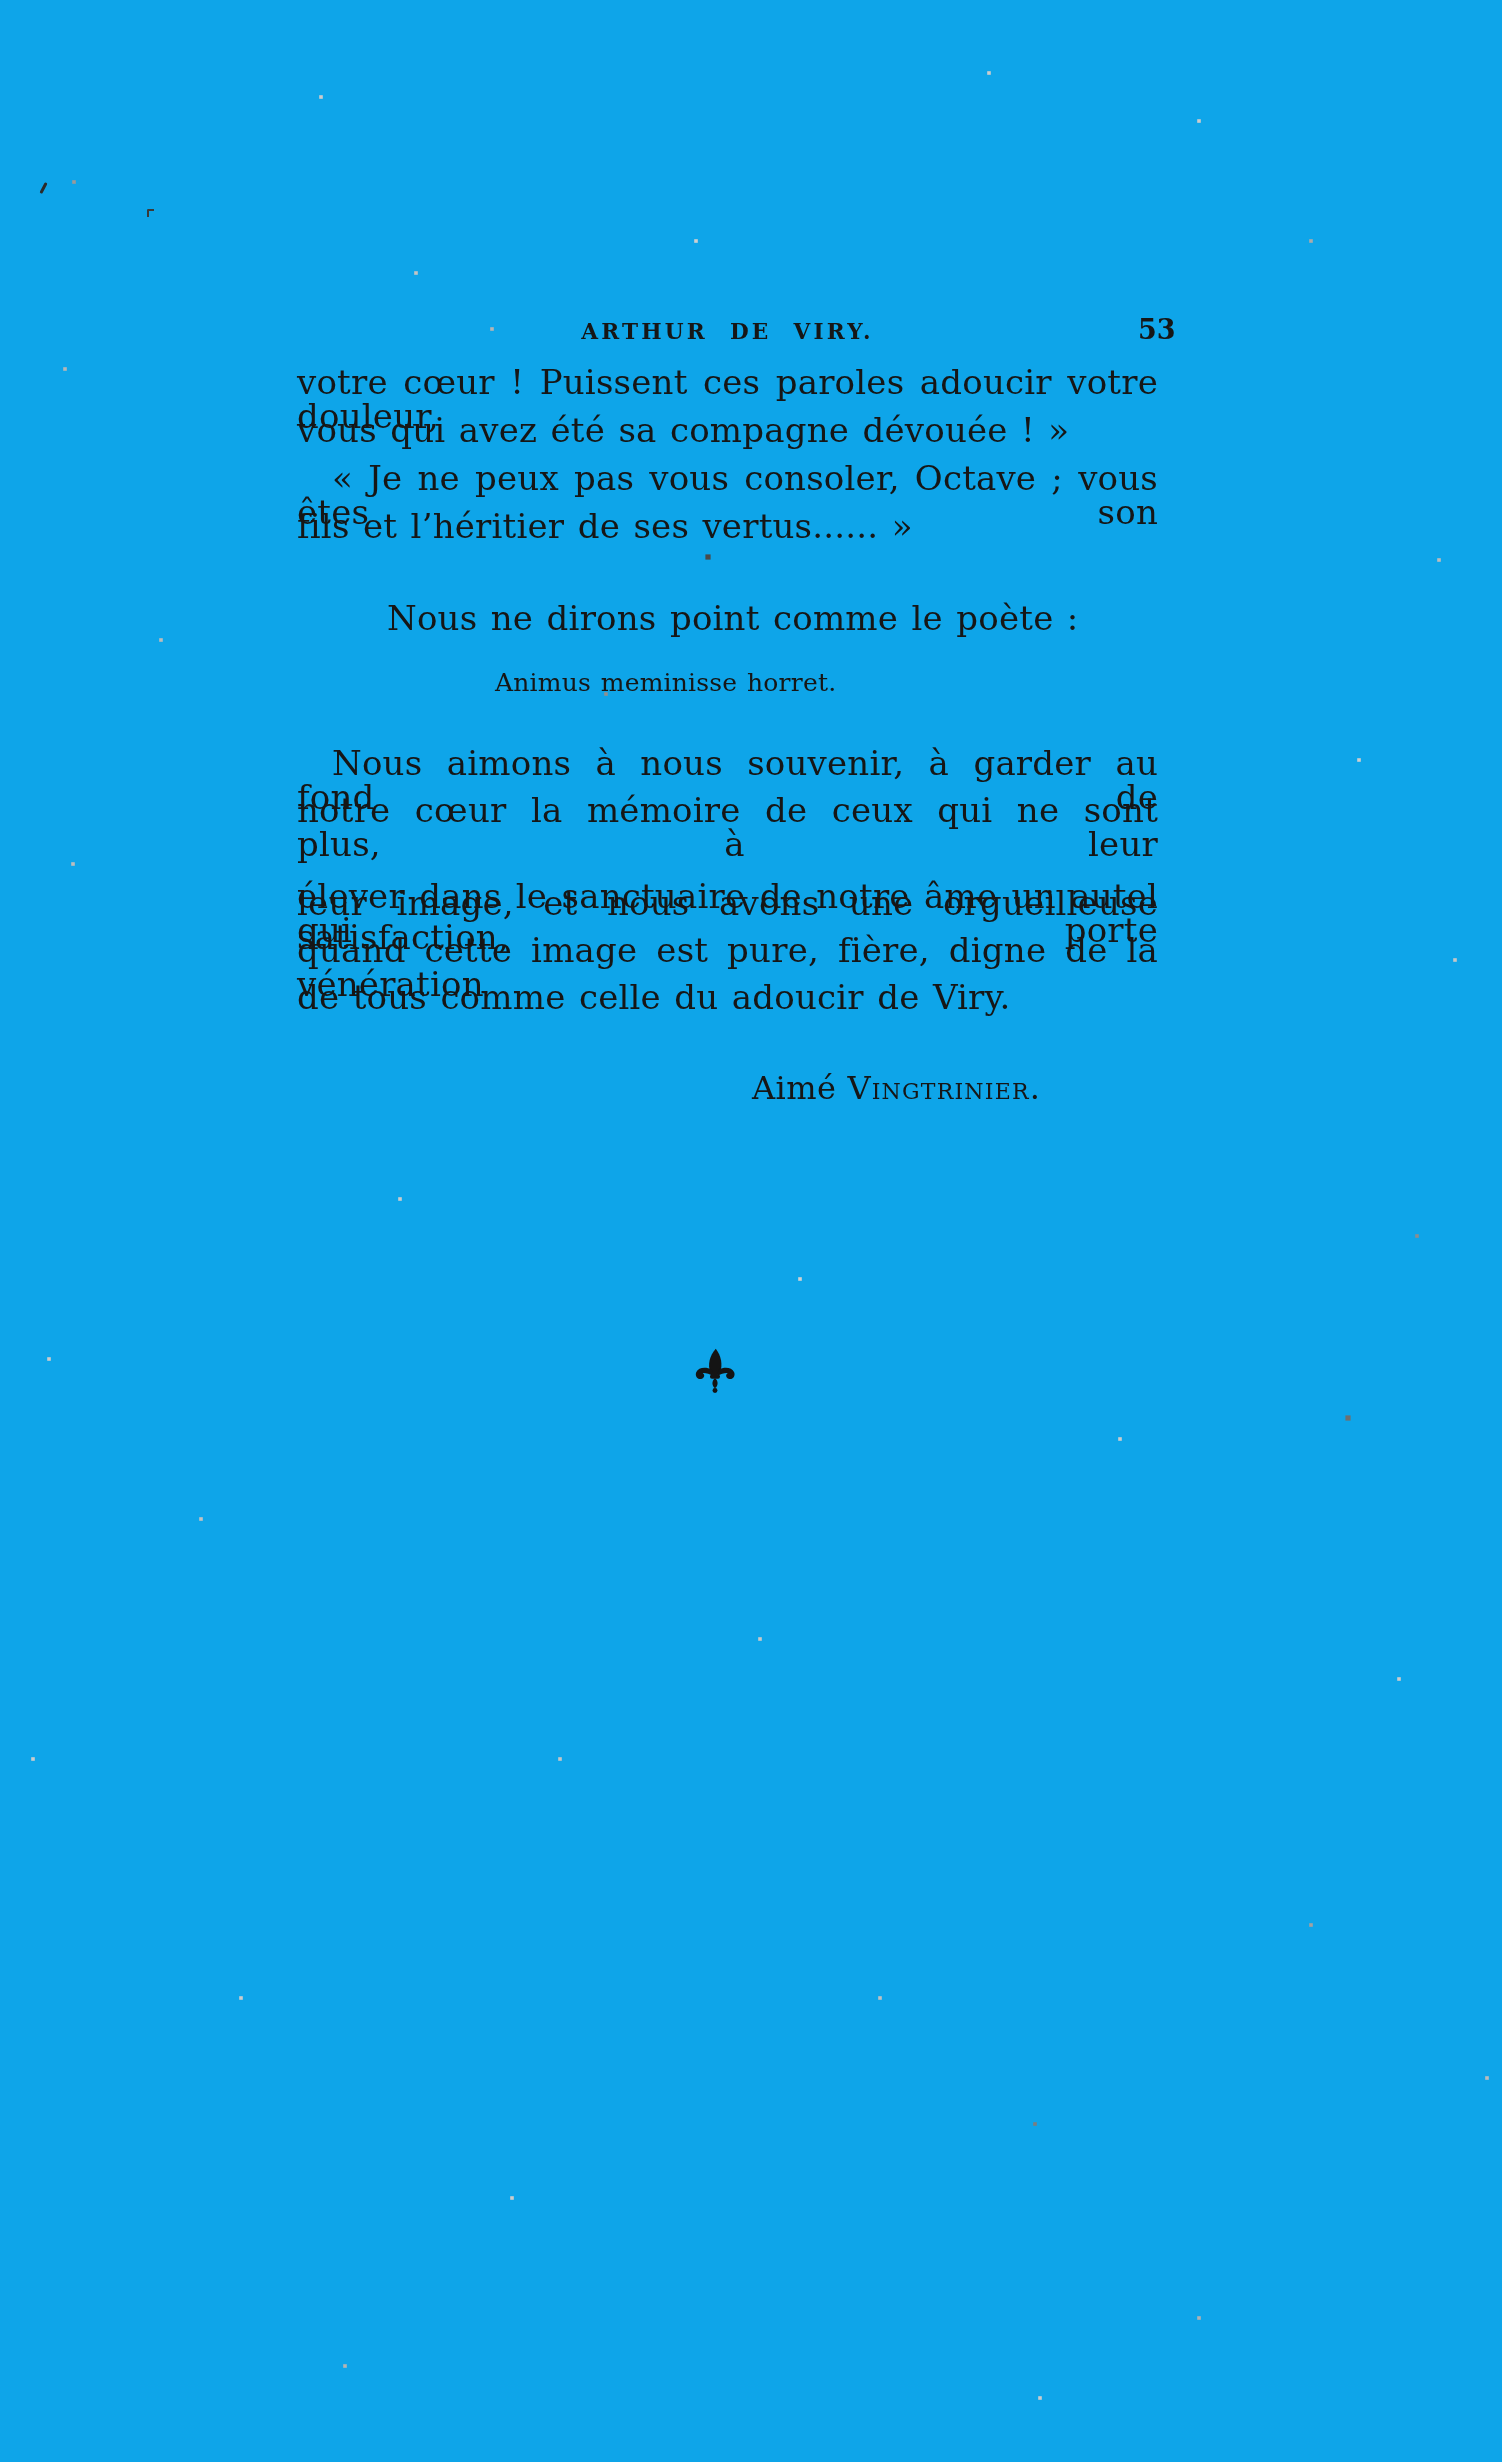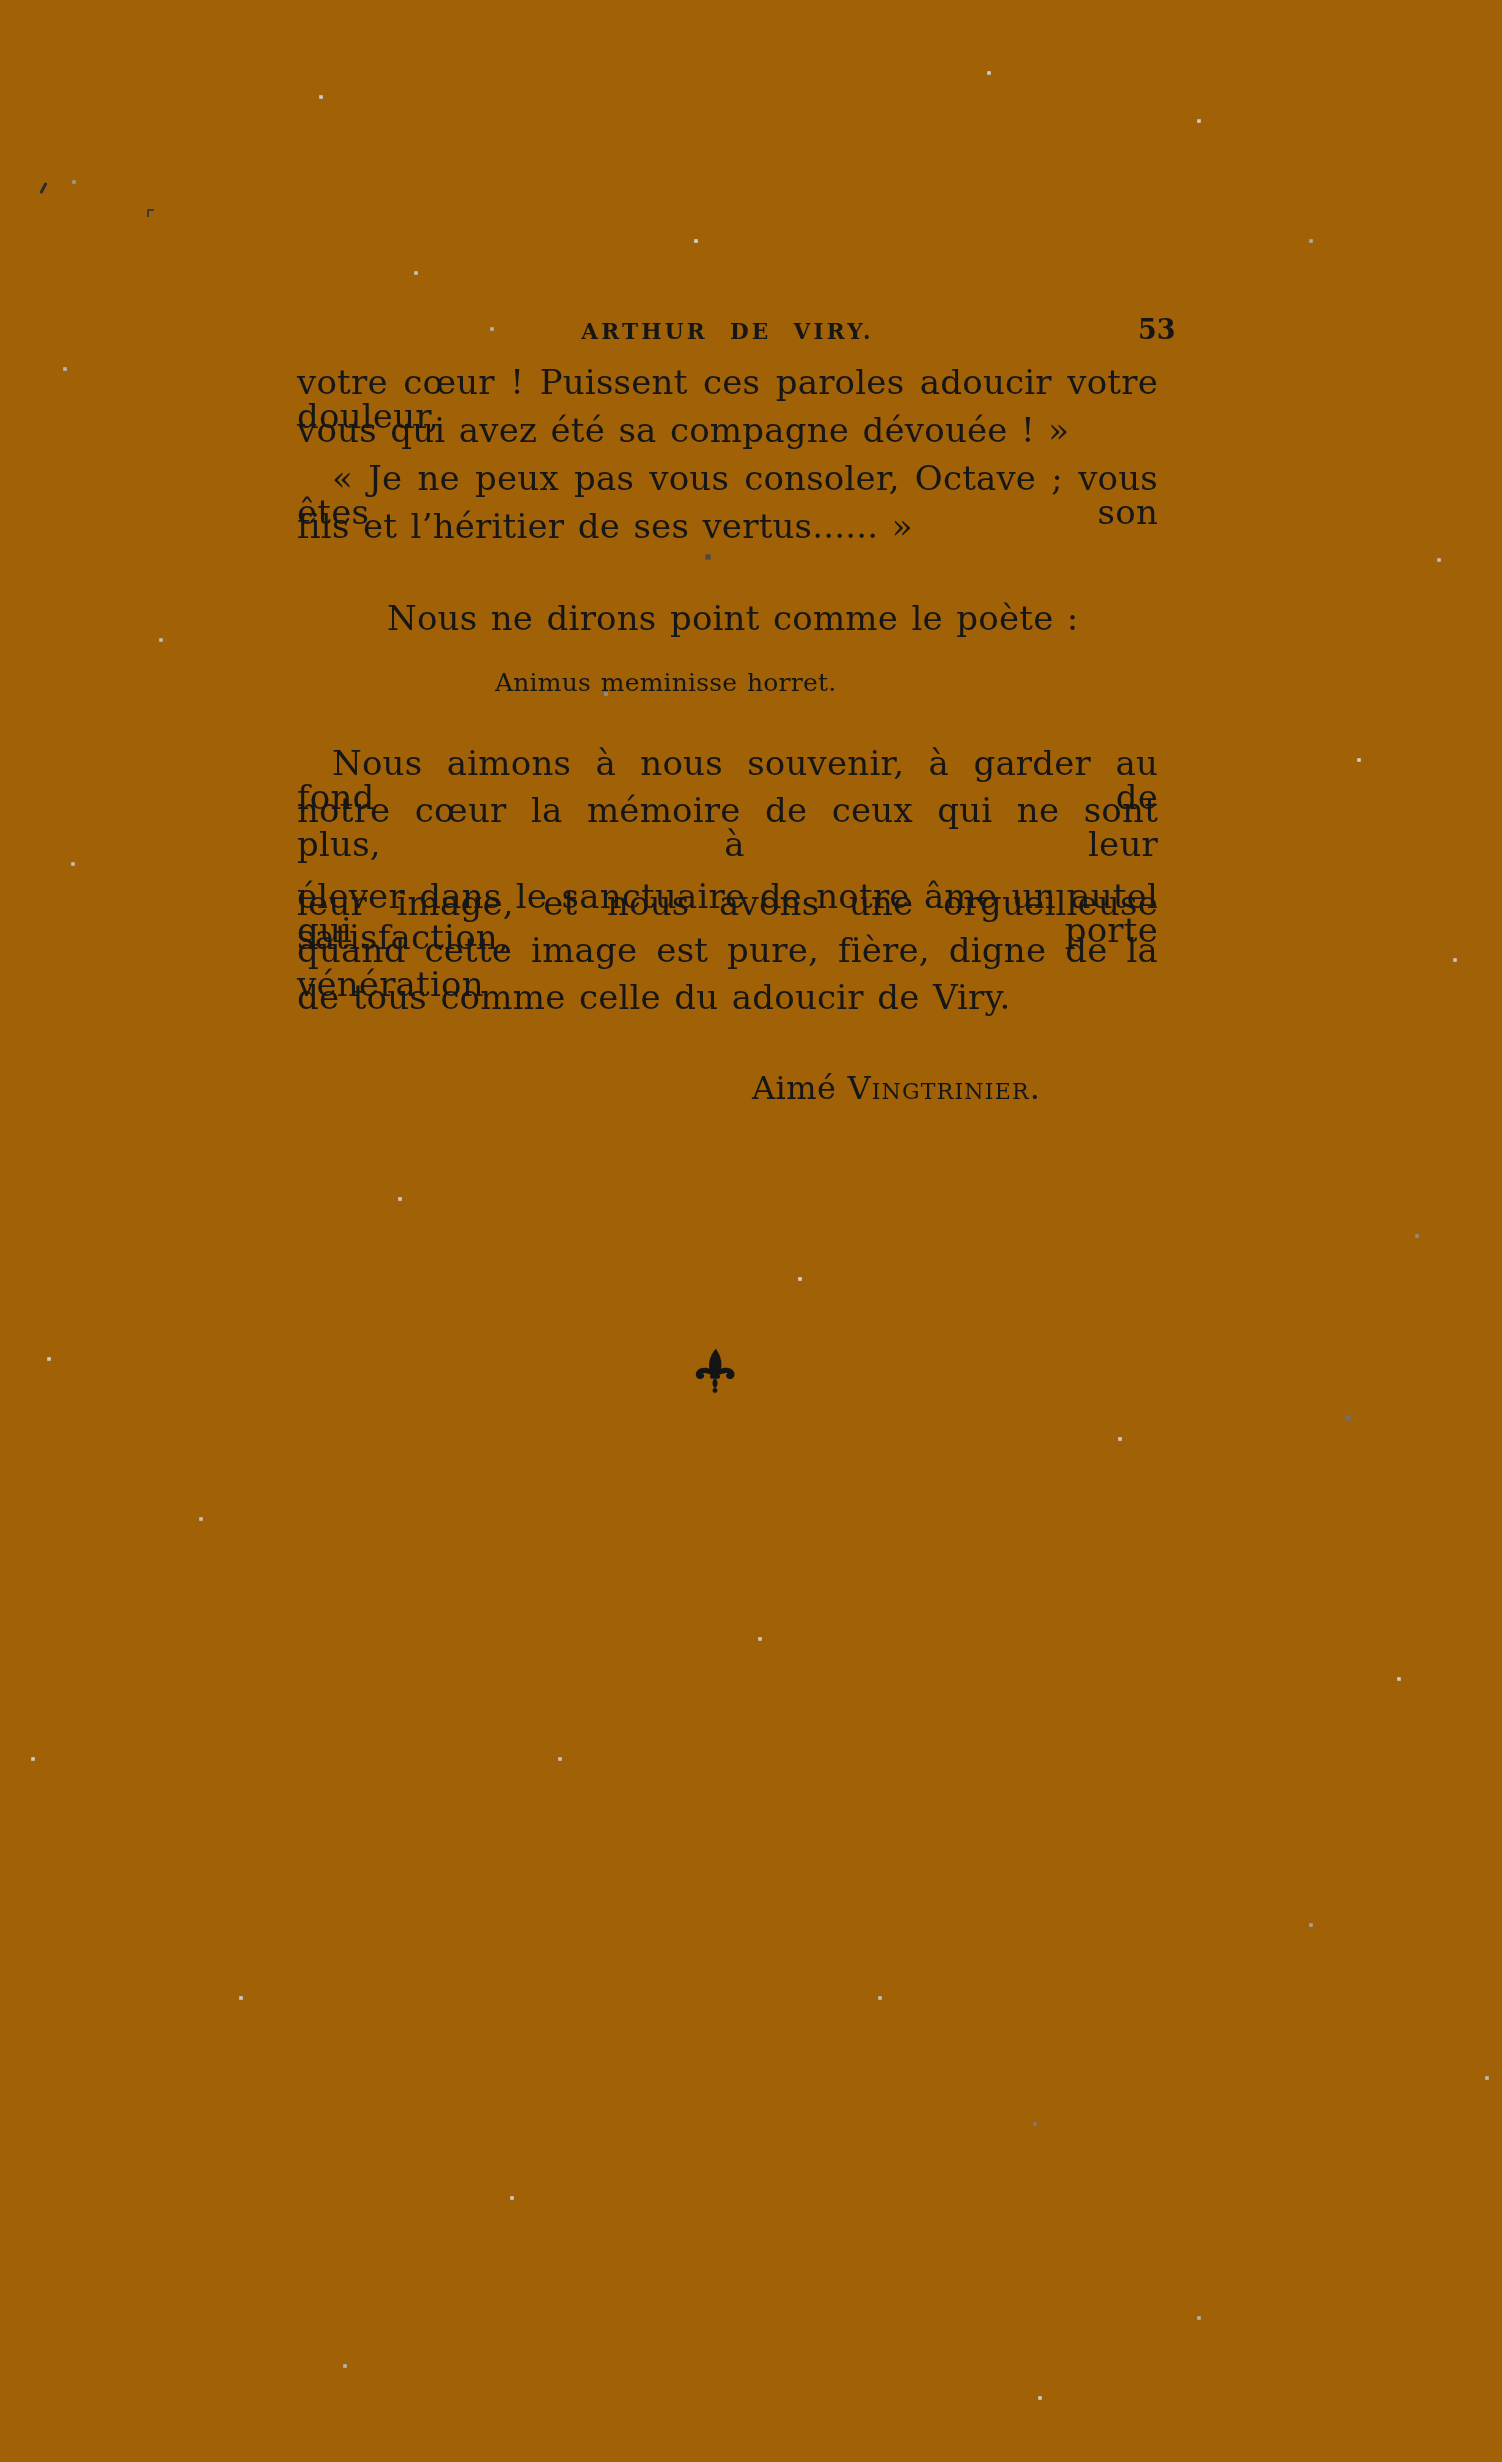--- a/index.html
+++ b/index.html
@@ -1,19 +1,19 @@
 <!DOCTYPE html>
 <html lang="fr" style="font-size:12.8px"><head>
 <meta charset="utf-8">
 <style>
   html,body{margin:0;padding:0;background:#ffffff;}
   .page{
     position:relative;
     width:1503px;height:2462px;
-    background:#a16207;
+    background:#0ea5e9;
     overflow:hidden;
     font-family:"DejaVu Serif","Liberation Serif",serif;
     color:#161616;
   }
   
   .running-head{
     position:absolute;left:297px;top:321px;width:861px;
     text-align:center;
     font-size:21.6px;font-weight:700;
     letter-spacing:3.2px;word-spacing:11.2px;

